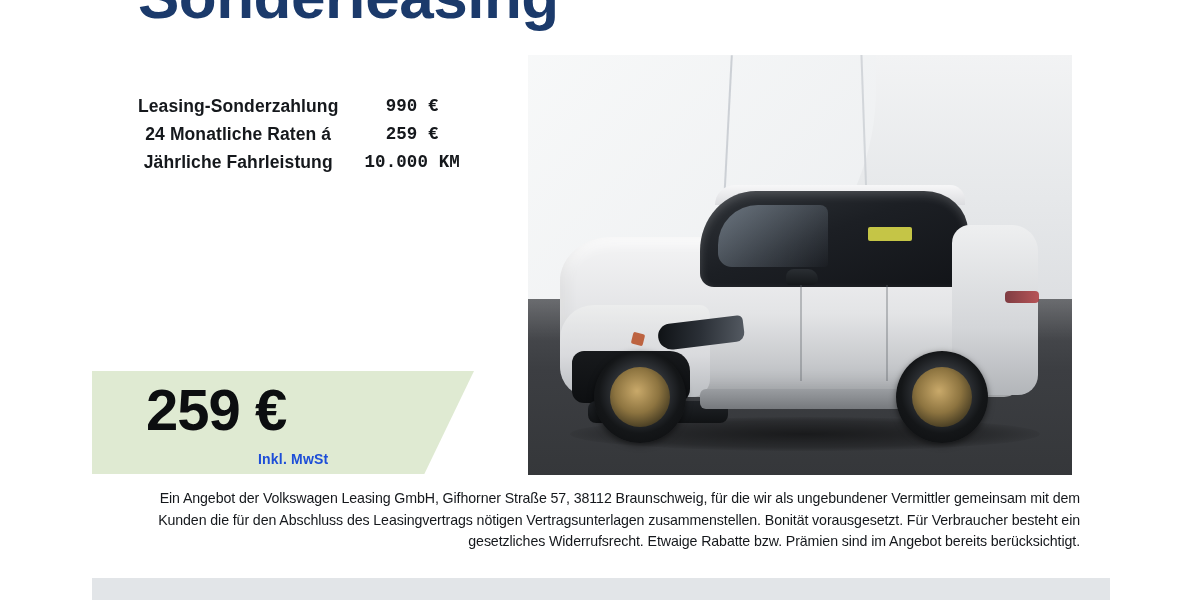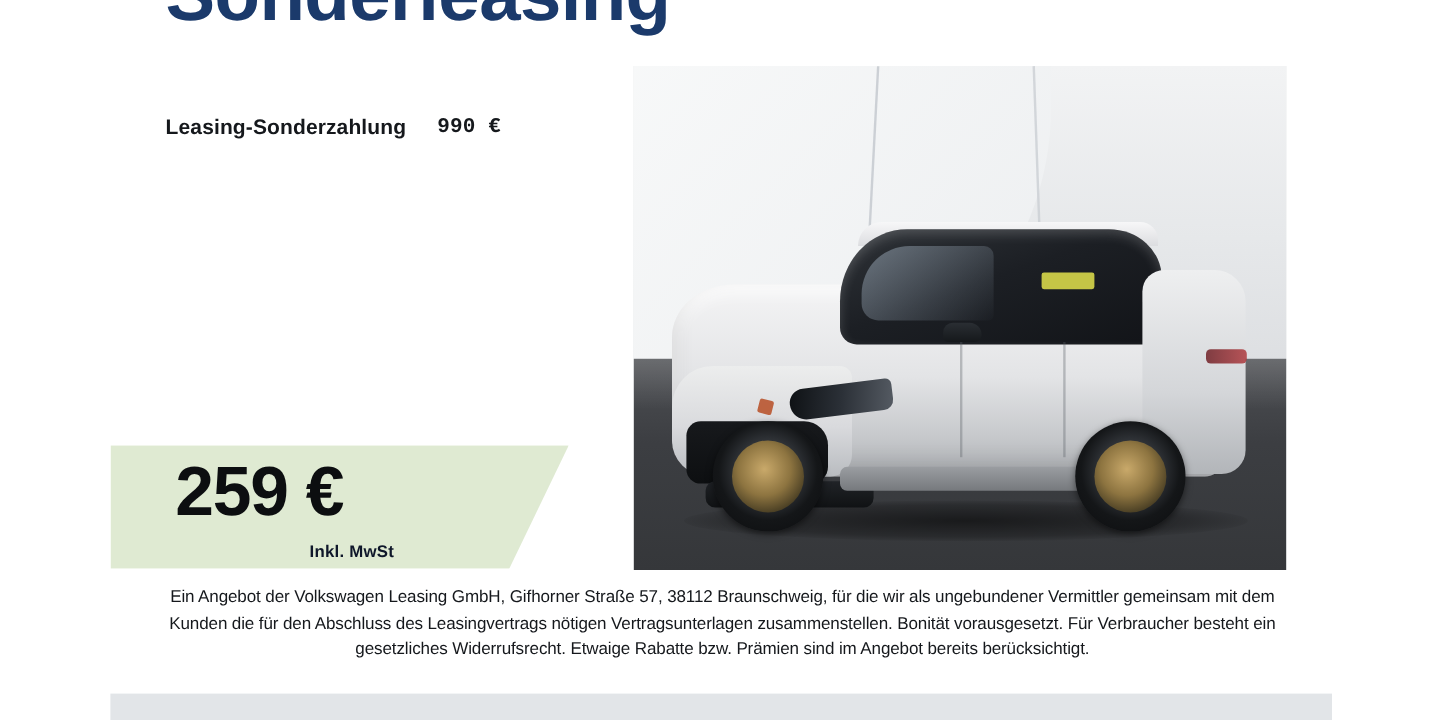--- a/index.html
+++ b/index.html
@@ -79,21 +79,21 @@
     color: #0c0e10;
     letter-spacing: -1px;
     line-height: 1;
   }
   .price-note {
     position: absolute;
     left: 258px;
     top: 451px;
     font-size: 14px;
     font-weight: 700;
-    color: #0f172a;
+    color: #1d4ed8;
     letter-spacing: 0.2px;
   }
 
   
   .photo {
     position: absolute;
     left: 528px;
     top: 55px;
     width: 544px;
     height: 420px;
@@ -330,21 +330,21 @@
 
   
   .legal {
     position: absolute;
     left: 124px;
     top: 488px;
     width: 956px;
     font-size: 14.2px;
     line-height: 1.52;
     color: #15181c;
-    text-align: center;
+    text-align: right;
     letter-spacing: -0.1px;
   }
 
   
   .bottom-bar {
     position: absolute;
     left: 92px;
     top: 578px;
     width: 1018px;
     height: 22px;
@@ -375,20 +375,28 @@
   <div class="left-rail"></div>
   <div class="right-rail"></div>
 
   <div class="headline">Sonderleasing</div>
 
   <table class="specs">
     <tbody>
       <tr>
         <td class="label">Leasing-Sonderzahlung</td>
         <td class="value">990 €</td>
+      </tr>
+      <tr>
+        <td class="label">24 Monatliche Raten á</td>
+        <td class="value">259 €</td>
+      </tr>
+      <tr>
+        <td class="label">Jährliche Fahrleistung</td>
+        <td class="value">10.000 KM</td>
       </tr>
     </tbody>
   </table>
 
   <div class="price-banner"></div>
   <div class="price-amount">259 €</div>
   <div class="price-note">Inkl. MwSt</div>
 
   <div class="photo">
     <div class="bg-wall"></div>

